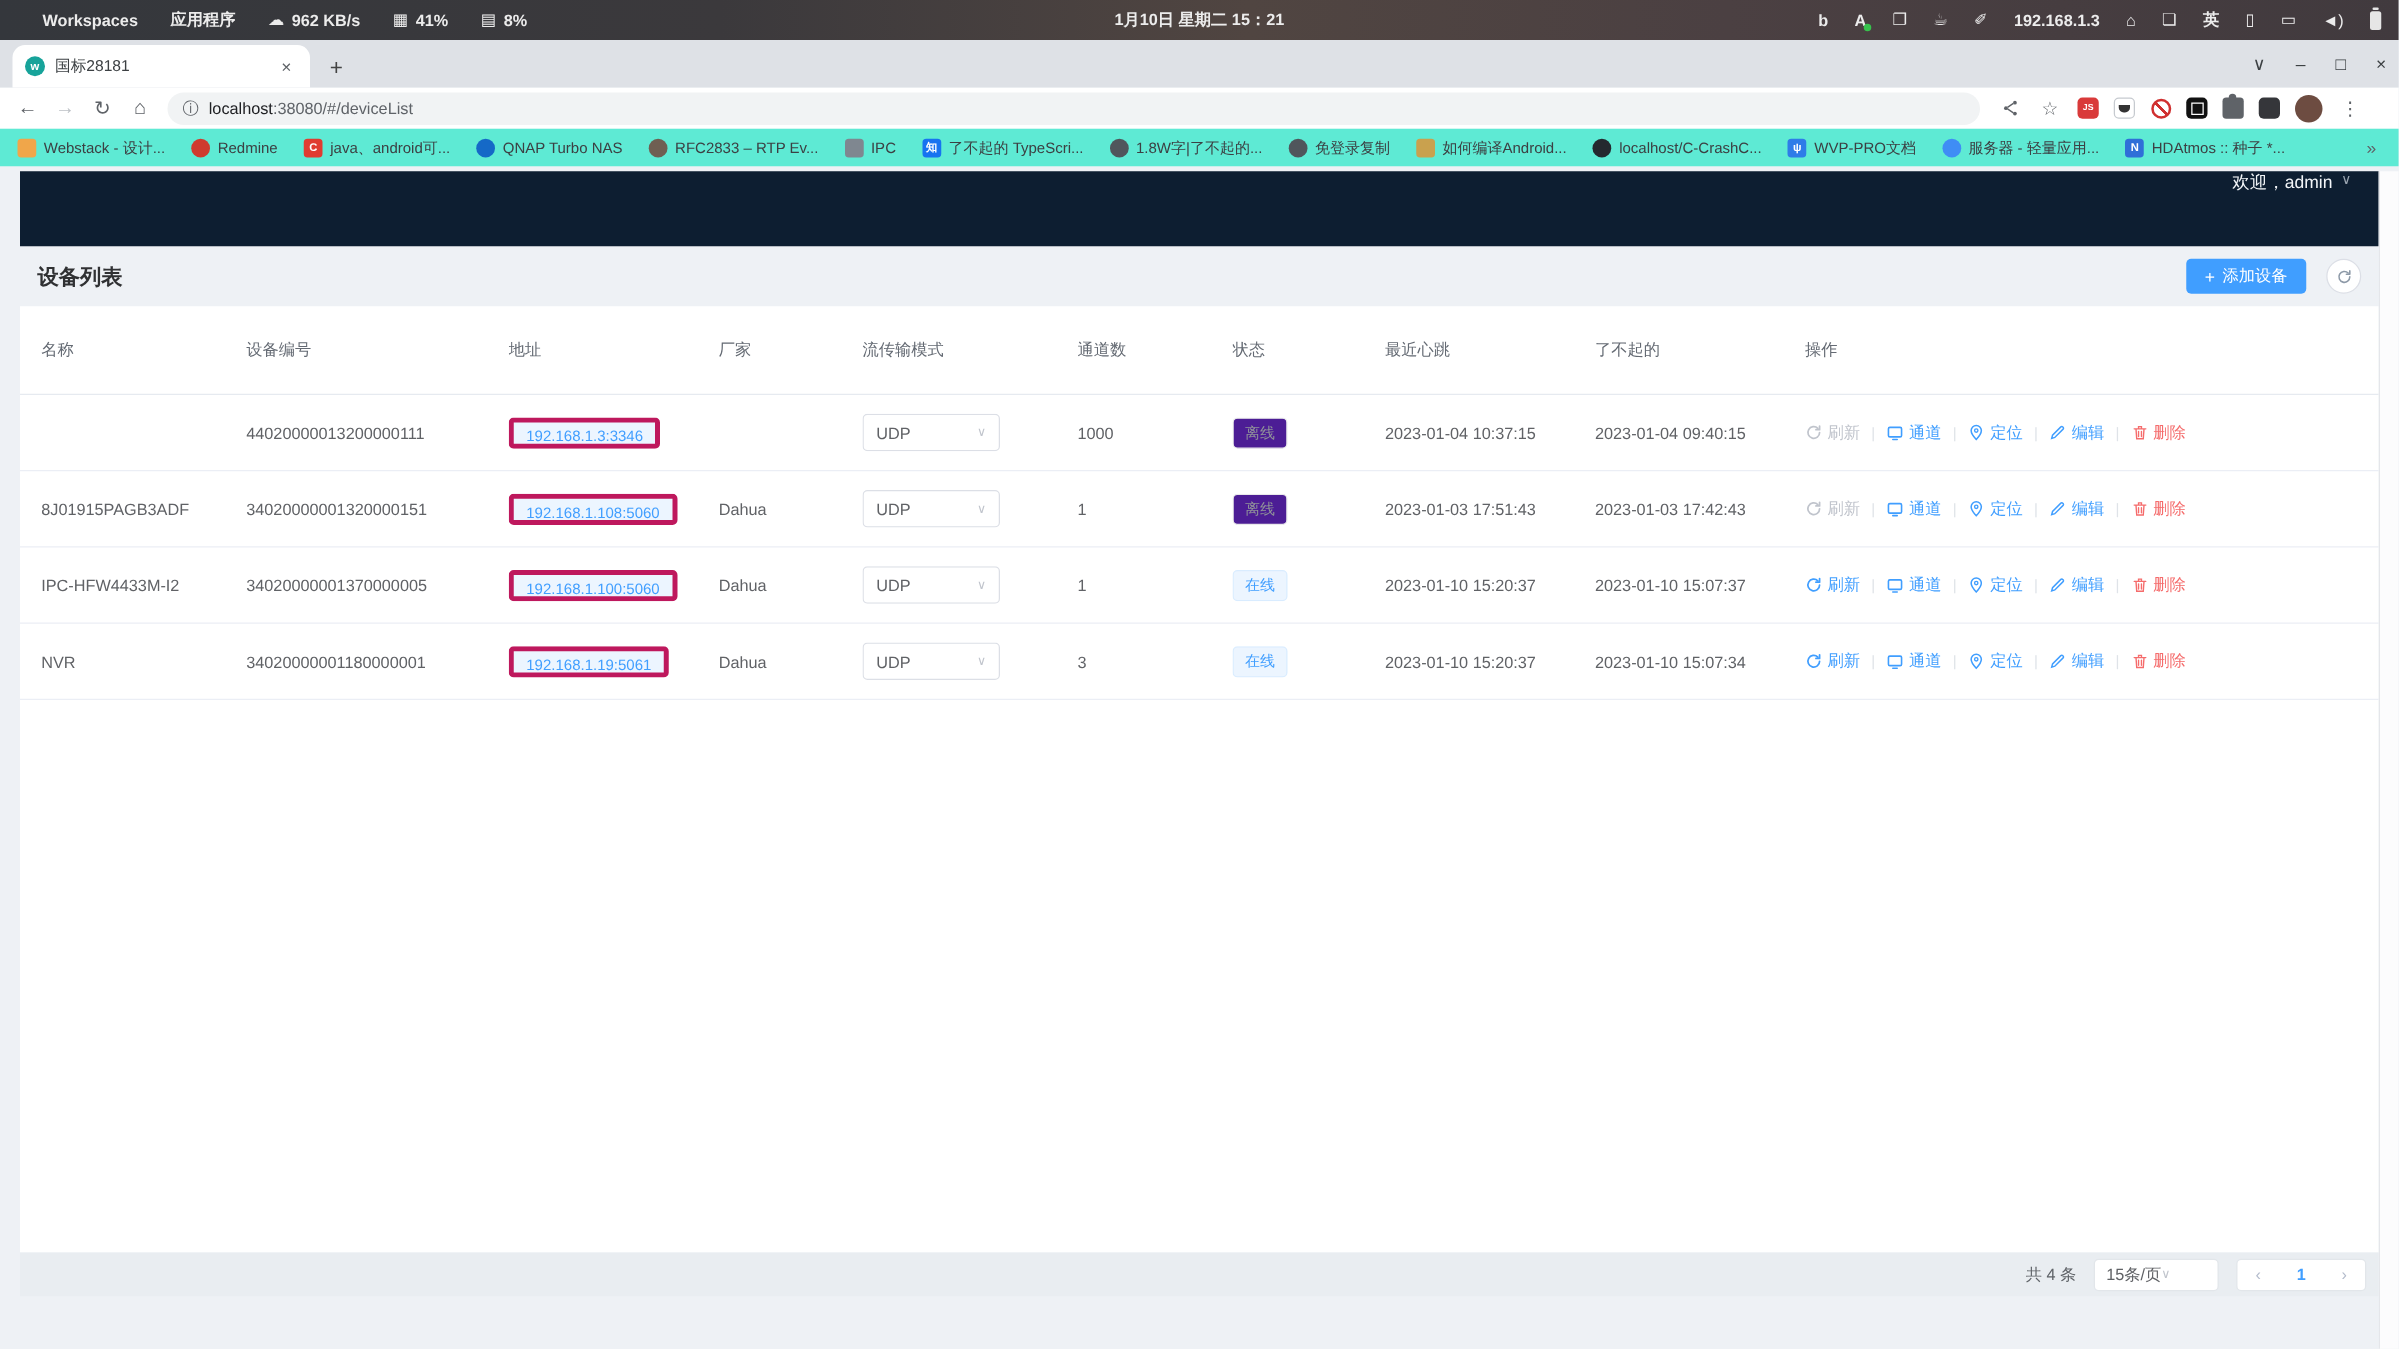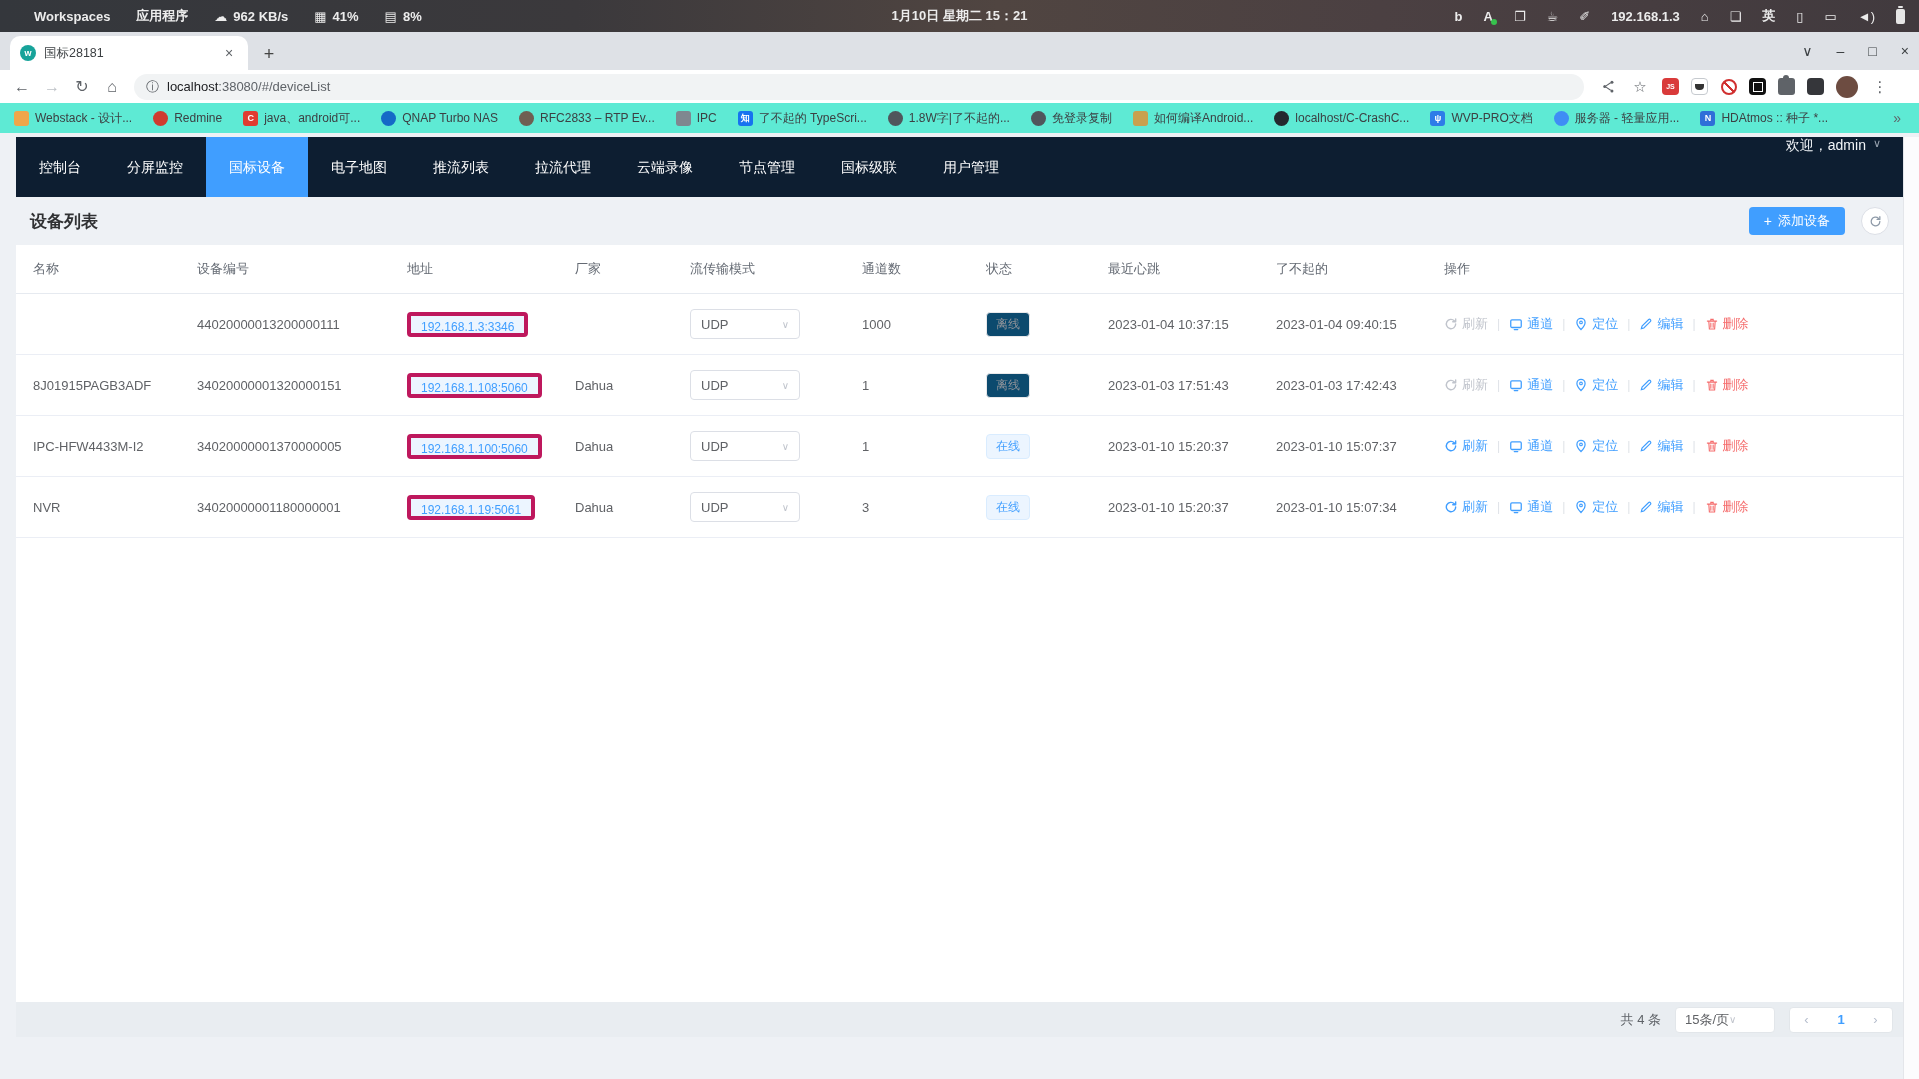--- a/index.html
+++ b/index.html
@@ -83,28 +83,28 @@
   .hdr-right { display:flex; align-items:center; gap:16px; }
   .add-btn { height:28px; background:#409eff; color:#fff; border-radius:4px; font-size:13px;
     display:flex; align-items:center; gap:6px; padding:0 15px; cursor:pointer; }
   .add-plus { font-size:14px; font-weight:400; }
   .circle-btn { width:28px; height:28px; border-radius:50%; border:1px solid #dcdfe6; background:#fff;
     color:#8e9aa8; display:flex; align-items:center; justify-content:center; }
   .circle-btn svg { width:13px; height:13px; }
 
   .card { background:#fff; height:757px; display:flex; flex-direction:column; }
   .tgrid { display:grid; grid-template-columns:164px 210px 168px 115px 172px 124px 122px 168px 168px 1fr; padding-left:17px; align-items:center; }
-  .table-header { height:49px; border-bottom:1px solid #e6eaf0; color:#646a73; font-size:13px; font-weight:500; }
+  .table-header { height:71px; border-bottom:1px solid #e6eaf0; color:#646a73; font-size:13px; font-weight:500; }
   .trow { height:61px; border-bottom:1px solid #ebeef5; font-size:13px; color:#606266; }
   .cell { overflow:hidden; white-space:nowrap; padding-right:10px; }
 
   .tag { display:inline-block; height:25px; line-height:23px; padding:0 9px; border-radius:4px; font-size:12px; }
   .tag-addr { background:#ecf5ff; border:4px solid #be185d; color:#409eff; padding:0 10px; }
   .tag-online { background:#ecf5ff; border:1px solid #d9ecff; color:#409eff; }
-  .tag-offline { background:#0c4a6e; border:1px solid #e9e9eb; color:#909399; }
+  .tag-offline { background:#4c1d95; border:1px solid #e9e9eb; color:#909399; }
 
   .sel { width:110px; height:30px; border:1px solid #dcdfe6; border-radius:4px; background:#fff;
     display:flex; align-items:center; justify-content:space-between; padding:0 10px; color:#606266; font-size:13px; cursor:pointer; }
   .sel-arrow { color:#c0c4cc; font-size:10px; }
 
   .ops { display:flex; align-items:center; }
   .op-link { display:flex; align-items:center; gap:4px; color:#409eff; cursor:pointer; }
   .op-link svg { width:14px; height:14px; }
   .op-link.op-del { color:#f56c6c; }
   .op-link.op-disabled { color:#c0c4cc; cursor:not-allowed; }
@@ -258,32 +258,20 @@
       <span class="bm-icon" style="background: rgb(47, 111, 216);">N</span>
       <span>HDAtmos :: 种子 *...</span>
     </span>
     <span class="bm-overflow" id="bm-overflow">»</span>
 </div>
 
 <div class="webpage">
   <div class="content">
 
     <div class="navbar">
-      <div style="display:flex;" id="nav-tabs">
-          <div class="nav-tab">控制台</div>
-          <div class="nav-tab">分屏监控</div>
-          <div class="nav-tab active">国标设备</div>
-          <div class="nav-tab">电子地图</div>
-          <div class="nav-tab">推流列表</div>
-          <div class="nav-tab">拉流代理</div>
-          <div class="nav-tab">云端录像</div>
-          <div class="nav-tab">节点管理</div>
-          <div class="nav-tab">国标级联</div>
-          <div class="nav-tab">用户管理</div>
-        </div>
       <div class="nav-right">
         <span>欢迎，admin</span>
         <span class="nav-chev">∨</span>
       </div>
     </div>
 
     <div class="card-header">
       <span class="page-title">设备列表</span>
       <div class="hdr-right">
         <div class="add-btn">

